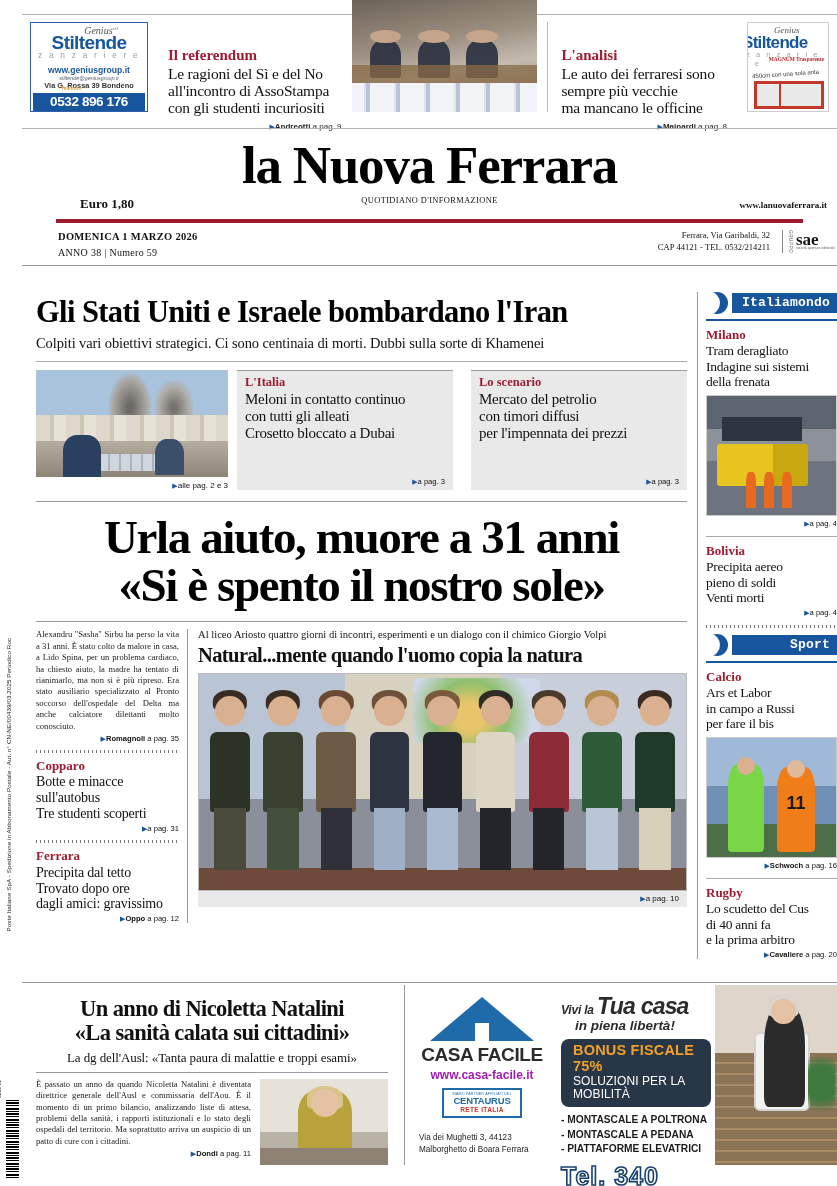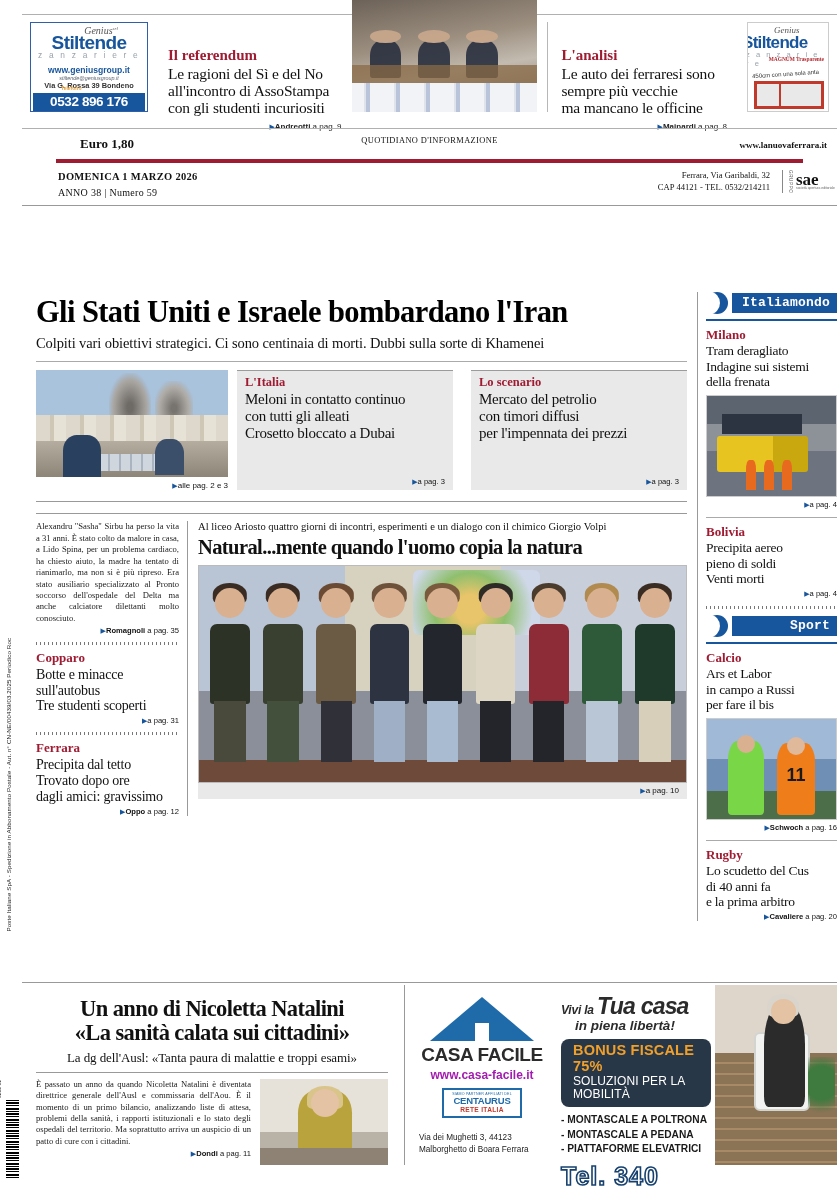--- a/index.html
+++ b/index.html
@@ -365,21 +365,21 @@
     font-size: 13px; color: #9e1b32; line-height: 1.1; margin-bottom: 1px;
   }
   .rail-line {
     font-family: "Liberation Serif", serif; font-size: 13.5px;
     line-height: 1.13; letter-spacing: -.25px;
   }
   .rail-ref {
     text-align: right; margin-top: 3px;
     font-family: "Liberation Sans", sans-serif; font-size: 7.6px;
   }
-  .rail-photo { height: 102px; margin-top: 6px; position: relative; overflow: hidden; border: 1px solid #ccc; }
+  .rail-photo { height: 121px; margin-top: 6px; position: relative; overflow: hidden; border: 1px solid #ccc; }
   .tram {
     background: linear-gradient(to bottom,#5c6470 0 28%, #8d9298 28% 55%, #6d7480 55% 100%);
   }
   .tram .car { position: absolute; left: 8%; top: 40%; width: 70%; height: 36%;
     background: linear-gradient(to right,#e8c420 0 62%, #c9a80f 62% 100%); border-radius: 3px; }
   .tram .win { position: absolute; left: 12%; top: 18%; width: 62%; height: 20%; background: #2b3440; }
   .tram .wk1, .tram .wk2, .tram .wk3 { position: absolute; bottom: 6%; width: 8%; height: 30%;
     background: #e86a1e; border-radius: 30% 30% 0 0; }
   .tram .wk1 { left: 30%; } .tram .wk2 { left: 44%; } .tram .wk3 { left: 58%; }
   .rail-hr { height: 1px; background: #aaa; margin: 8px 0 7px 0; }
@@ -584,20 +584,21 @@
         <div class="ad2-zanz">z a n z a r i e r e</div>
         <div class="ad2-badge">MAGNUM Trasparente</div>
         <div class="ad2-dim">450cm con una sola anta</div>
       </div>
       <div class="ad2-frame"></div>
     </div>
   </div>
   <div class="hr-line" style="top:128px;"></div>
 
   <div class="masthead">
+    <div class="masthead-title">la Nuova Ferrara</div>
     <div class="masthead-sub">
       <div class="mh-euro">Euro   1,80</div>
       <div class="mh-quot">QUOTIDIANO D'INFORMAZIONE</div>
       <div class="mh-url">www.lanuovaferrara.it</div>
     </div>
     <div class="mh-rule"></div>
     <div class="dateline">
       <div class="dl-left">
         <div>DOMENICA  1  MARZO  2026</div>
         <div class="sub">ANNO  38  |  Numero  59</div>
@@ -660,20 +661,24 @@
             <div class="mb-line">con timori diffusi</div>
             <div class="mb-line">per l'impennata dei prezzi</div>
             <div class="mb-ref">
               <span class="arrow">▶</span><span>a pag. 3</span>
             </div>
           </div>
         </div>
 
         <div class="big-rule"></div>
 
+        <div class="bigtitle">
+          <span>Urla aiuto, muore a 31 anni</span>
+          <span class="l2">«Si è spento il nostro sole»</span>
+        </div>
 
         <div class="big-rule"></div>
 
         <div class="lower">
 
           <div class="lcol">
             <div class="body-text ind">Alexandru "Sasha" Sirbu ha perso la vita a 31 anni. È stato colto da malore in casa, a Lido Spina, per un problema cardiaco, ha chiesto aiuto, la madre ha tentato di rianimarlo, ma non si è più ripreso. Era stato ausiliario specializzato al Pronto soccorso dell'ospedale del Delta ma anche calciatore dilettanti molto conosciuto.</div>
             <div class="ref-line">
               <span class="arrow">▶</span><b>Romagnoli</b> <span>a pag. 35</span>
             </div>

